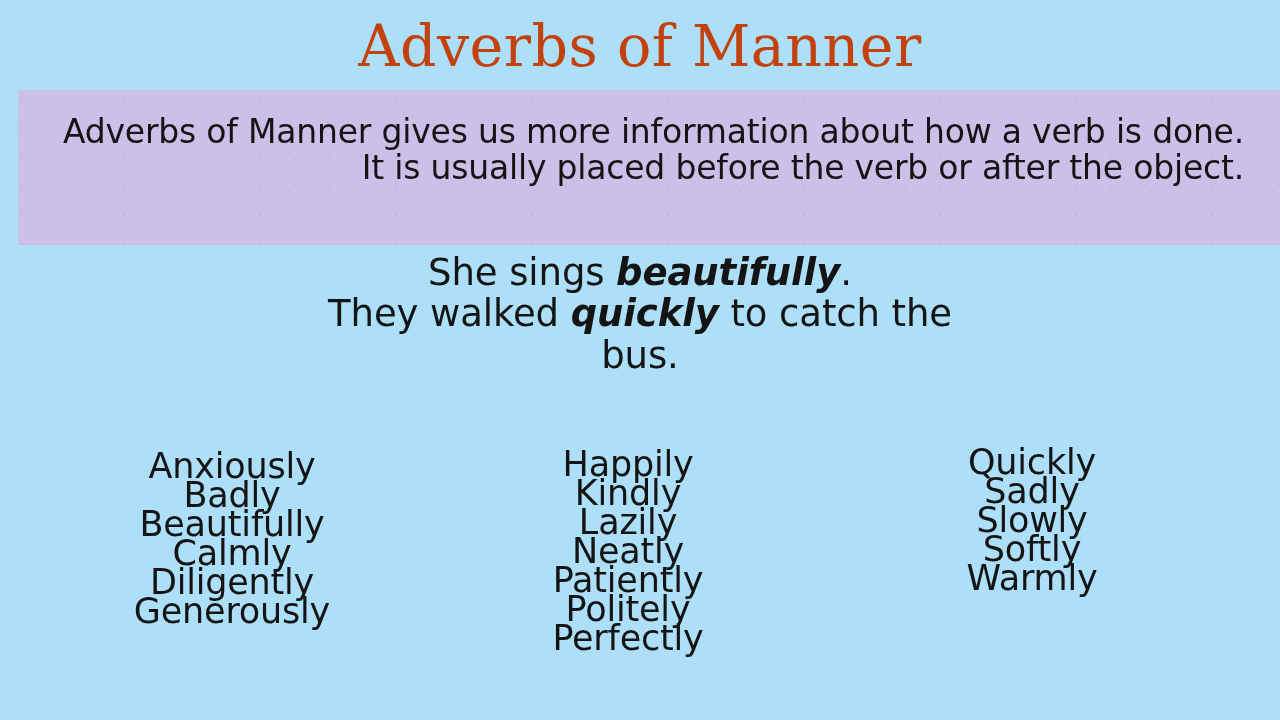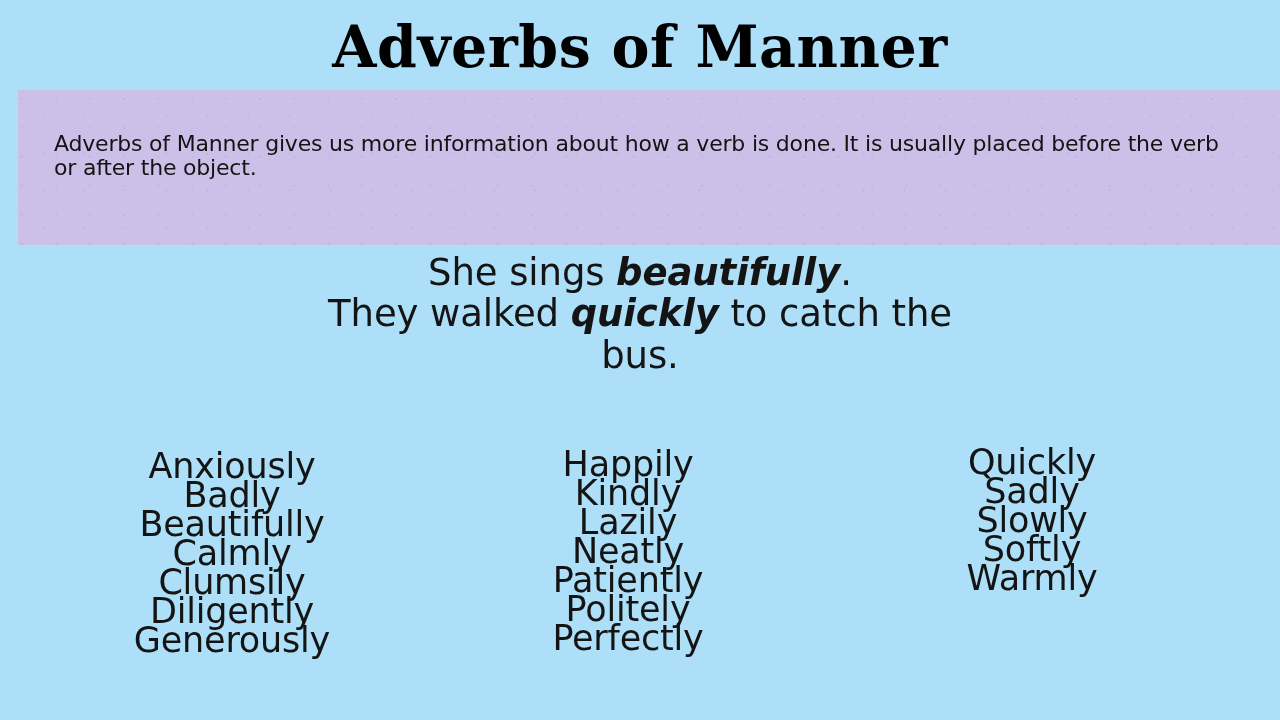--- a/index.html
+++ b/index.html
@@ -31,22 +31,22 @@
     top: 6px;
     width: 1280px;
     height: 80px;
     display: flex;
     align-items: center;
     justify-content: center;
   }
   #title-text {
     font-family: "DejaVu Serif", "Liberation Serif", serif;
     font-size: 57px;
-    font-weight: 700;
-    color: #000000;
+    font-weight: 400;
+    color: #c2410c;
     letter-spacing: 0.5px;
     line-height: 1;
     white-space: nowrap;
   }
 
   
   #definition-band {
     position: absolute;
     left: 18px;
     top: 90px;
@@ -57,24 +57,24 @@
       radial-gradient(circle at 12% 30%, rgba(180,165,215,0.55) 0.8px, transparent 1.2px),
       radial-gradient(circle at 62% 72%, rgba(180,165,215,0.45) 0.8px, transparent 1.2px);
     background-size: 34px 29px, 41px 37px;
     display: flex;
     align-items: center;
     justify-content: center;
     box-sizing: border-box;
   }
   #definition-text {
     font-family: "DejaVu Sans", "Liberation Sans", sans-serif;
-    font-size: 22px;
+    font-size: 33px;
     line-height: 1.08;
     color: #141414;
-    text-align: left;
+    text-align: right;
     width: 1190px;
     letter-spacing: -0.2px;
     margin-top: -2px;
   }
 
   
   #examples {
     position: absolute;
     left: 0;
     top: 252px;
@@ -145,21 +145,20 @@
     </div>
   </div>
 
   <div id="word-columns">
 
     <div class="word-col" id="word-col-1">
       <div class="word">Anxiously</div>
       <div class="word">Badly</div>
       <div class="word">Beautifully</div>
       <div class="word">Calmly</div>
-      <div class="word">Clumsily</div>
       <div class="word">Diligently</div>
       <div class="word">Generously</div>
     </div>
 
     <div class="word-col" id="word-col-2">
       <div class="word">Happily</div>
       <div class="word">Kindly</div>
       <div class="word">Lazily</div>
       <div class="word">Neatly</div>
       <div class="word">Patiently</div>

